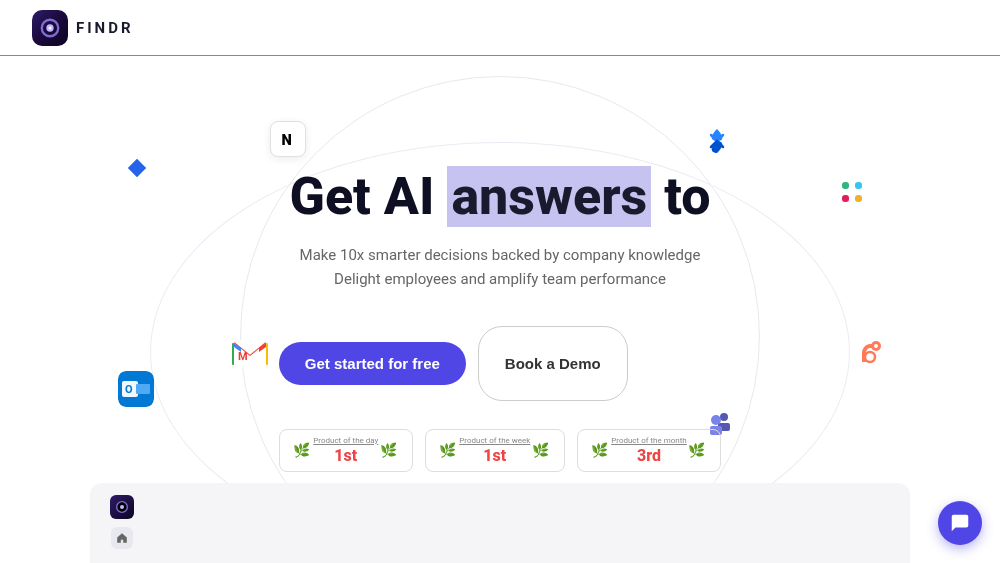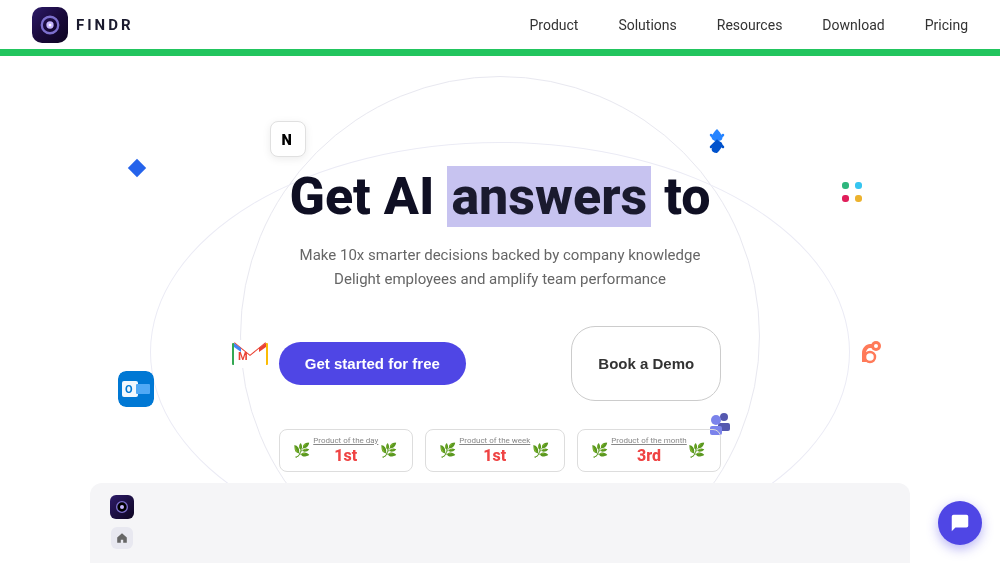--- a/index.html
+++ b/index.html
@@ -12,21 +12,21 @@
       position: relative;
     }
 
     
     nav {
       display: flex;
       align-items: center;
       justify-content: space-between;
       padding: 0 32px;
       height: 56px;
-      border-bottom: 7px solid #22c55e;
+      border-bottom: 1px solid #22c55e;
       position: relative;
       z-index: 10;
       background: #fff;
     }
     .nav-logo {
       display: flex;
       align-items: center;
       gap: 8px;
     }
     .logo-icon {
@@ -217,21 +217,21 @@
       color: #666;
       line-height: 1.6;
       margin-bottom: 35px;
     }
 
     
     .cta-row {
       display: flex;
       align-items: center;
       gap: 12px;
-      justify-content: space-between;
+      justify-content: flex-start;
       margin-bottom: 28px;
     }
     .cta-primary {
       background: #4f46e5;
       color: #fff;
       border: none;
       border-radius: 24px;
       padding: 13px 26px;
       font-size: 15px;
       font-weight: 600;
@@ -344,27 +344,20 @@
     <div class="logo-icon">
       <svg viewBox="0 0 24 24" fill="none">
         <circle cx="12" cy="12" r="9" stroke="#7c6fcd" stroke-width="2.5"></circle>
         <circle cx="12" cy="12" r="4" fill="#c4b5fd"></circle>
         <circle cx="12" cy="12" r="1.5" fill="#fff"></circle>
       </svg>
     </div>
     <span class="logo-text">FINDR</span>
   </div>
 
-  <div class="nav-links">
-    <a class="nav-link">Product</a>
-    <a class="nav-link">Solutions</a>
-    <a class="nav-link">Resources</a>
-    <a class="nav-link">Download</a>
-    <a class="nav-link">Pricing</a>
-  </div>
 
 </nav>
 
 <div class="hero">
 
   <div class="circle-bg"></div>
   <div class="circle-bg-2"></div>
 
   <div class="floating-icon icon-notion">
     <svg width="22" height="22" viewBox="0 0 24 24" fill="none">

